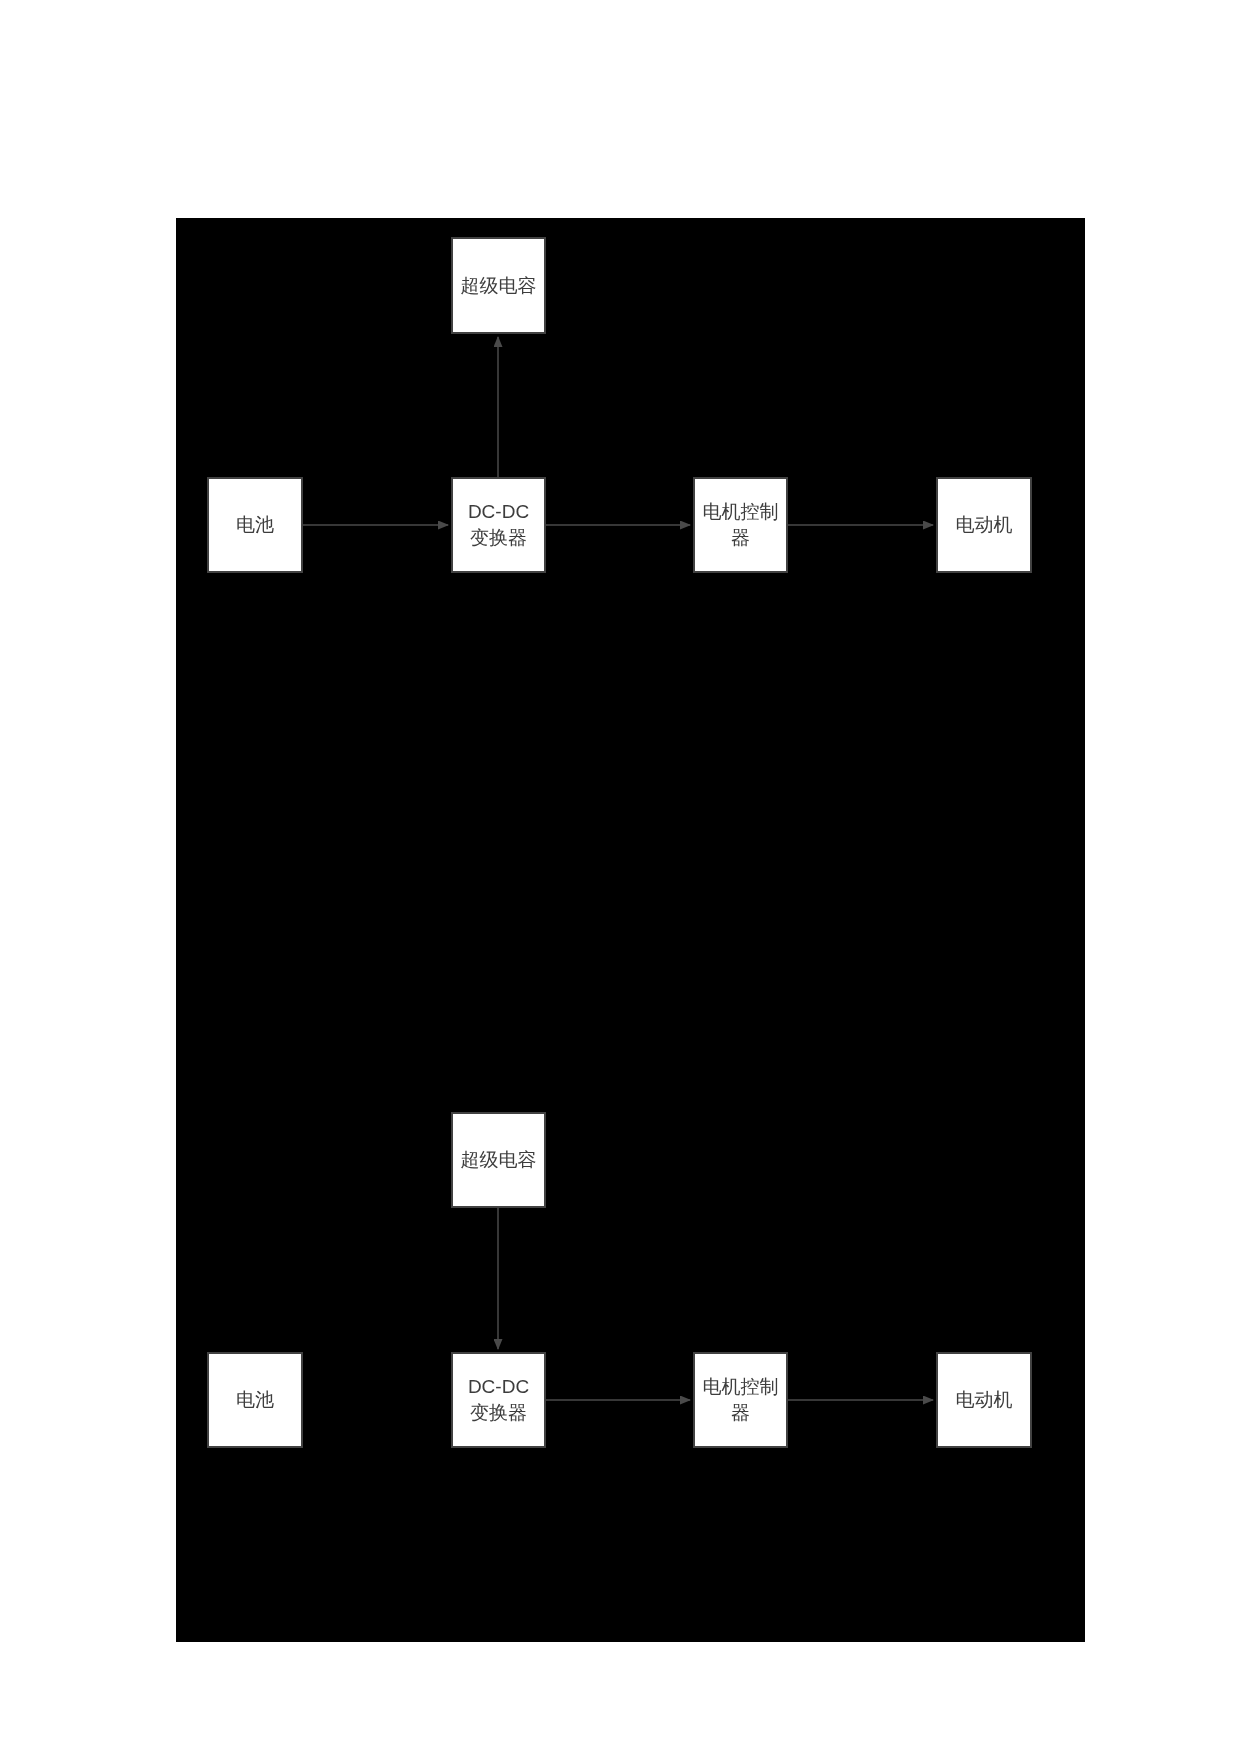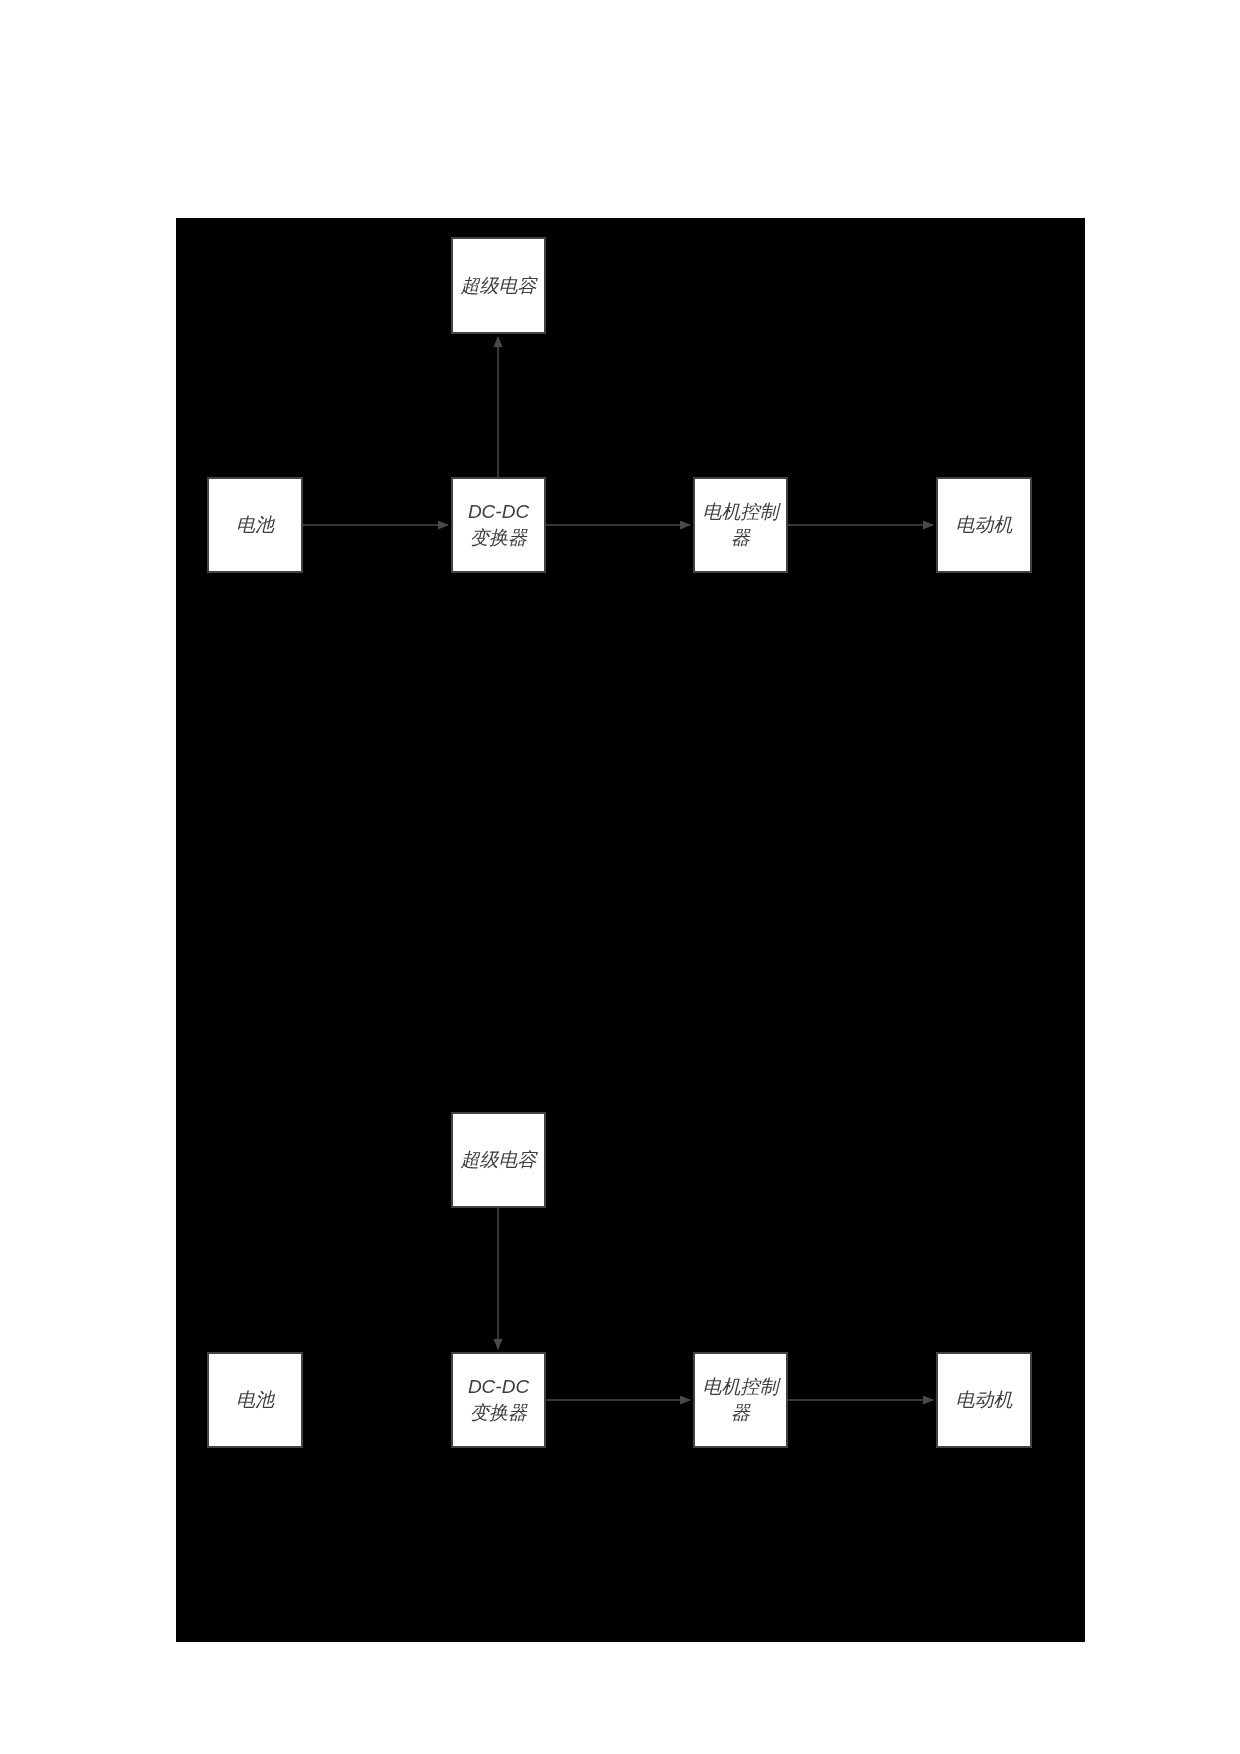--- a/index.html
+++ b/index.html
@@ -9,21 +9,21 @@
     --node-border: #424242;
     --text: #3d3d3d;
     --arrow: #4a4a4a;
   }
   * { margin: 0; padding: 0; box-sizing: border-box; }
   html, body {
     width: 1240px; height: 1754px;
     background: var(--page-bg);
     font-family: "Liberation Sans", "DejaVu Sans", sans-serif;
   }
-  .stage { position: relative; width: 1240px; height: 1754px; overflow: hidden; font-style: italic; }
+  .stage { position: relative; width: 1240px; height: 1754px; overflow: hidden; }
   .panel {
     position: absolute; left: 176px; top: 218px;
     width: 909px; height: 1424px;
     background: var(--panel-bg);
   }
   .edges { position: absolute; left: 0; top: 0; width: 909px; height: 1424px; }
   .node {
     position: absolute;
     background: var(--node-bg);
     border: 2px solid var(--node-border);

